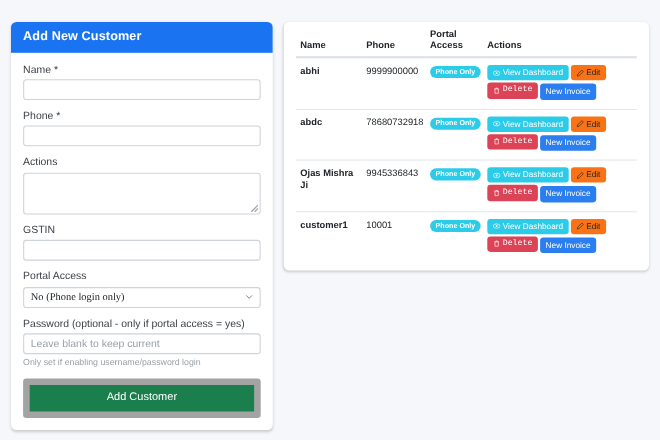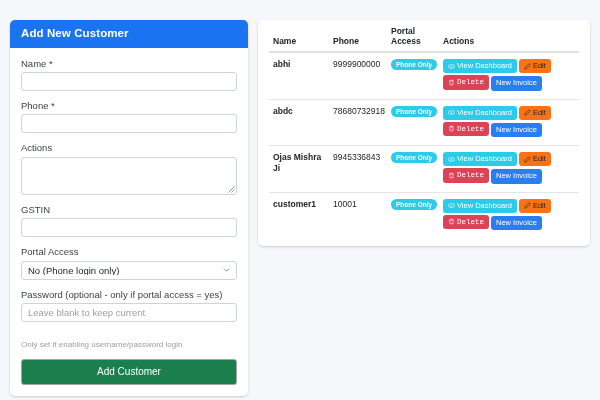--- a/index.html
+++ b/index.html
@@ -73,40 +73,41 @@
     position: absolute;
     right: 2px; bottom: 2px;
     width: 9px; height: 9px;
     pointer-events: none;
   }
   .select-wrap { position: relative; }
   .f-select {
     appearance: none;
     -webkit-appearance: none;
     padding-right: 20px;
+    font-family: Liberation Serif, serif;
   }
   .chev {
     position: absolute;
     right: 7px; top: 50%;
     margin-top: -2px;
     width: 7px; height: 4px;
     pointer-events: none;
   }
   .help-text {
     font-size: 8px;
     color: #9aa0a6;
-    margin-top: 18px;
+    margin-top: 3px;
     line-height: 1.2;
   }
   .btn-submit {
     display: block;
     width: 100%;
     margin-top: 9px;
     background: #1b7e4d;
-    border: 1px solid #a3a3a3;
+    border: 6px solid #a3a3a3;
     border-radius: 3px;
     color: #fff;
     font-family: "Liberation Sans", sans-serif;
     font-size: 10px;
     font-weight: normal;
     padding: 6px 0 7px 0;
     cursor: pointer;
     line-height: 1.1;
   }
 

